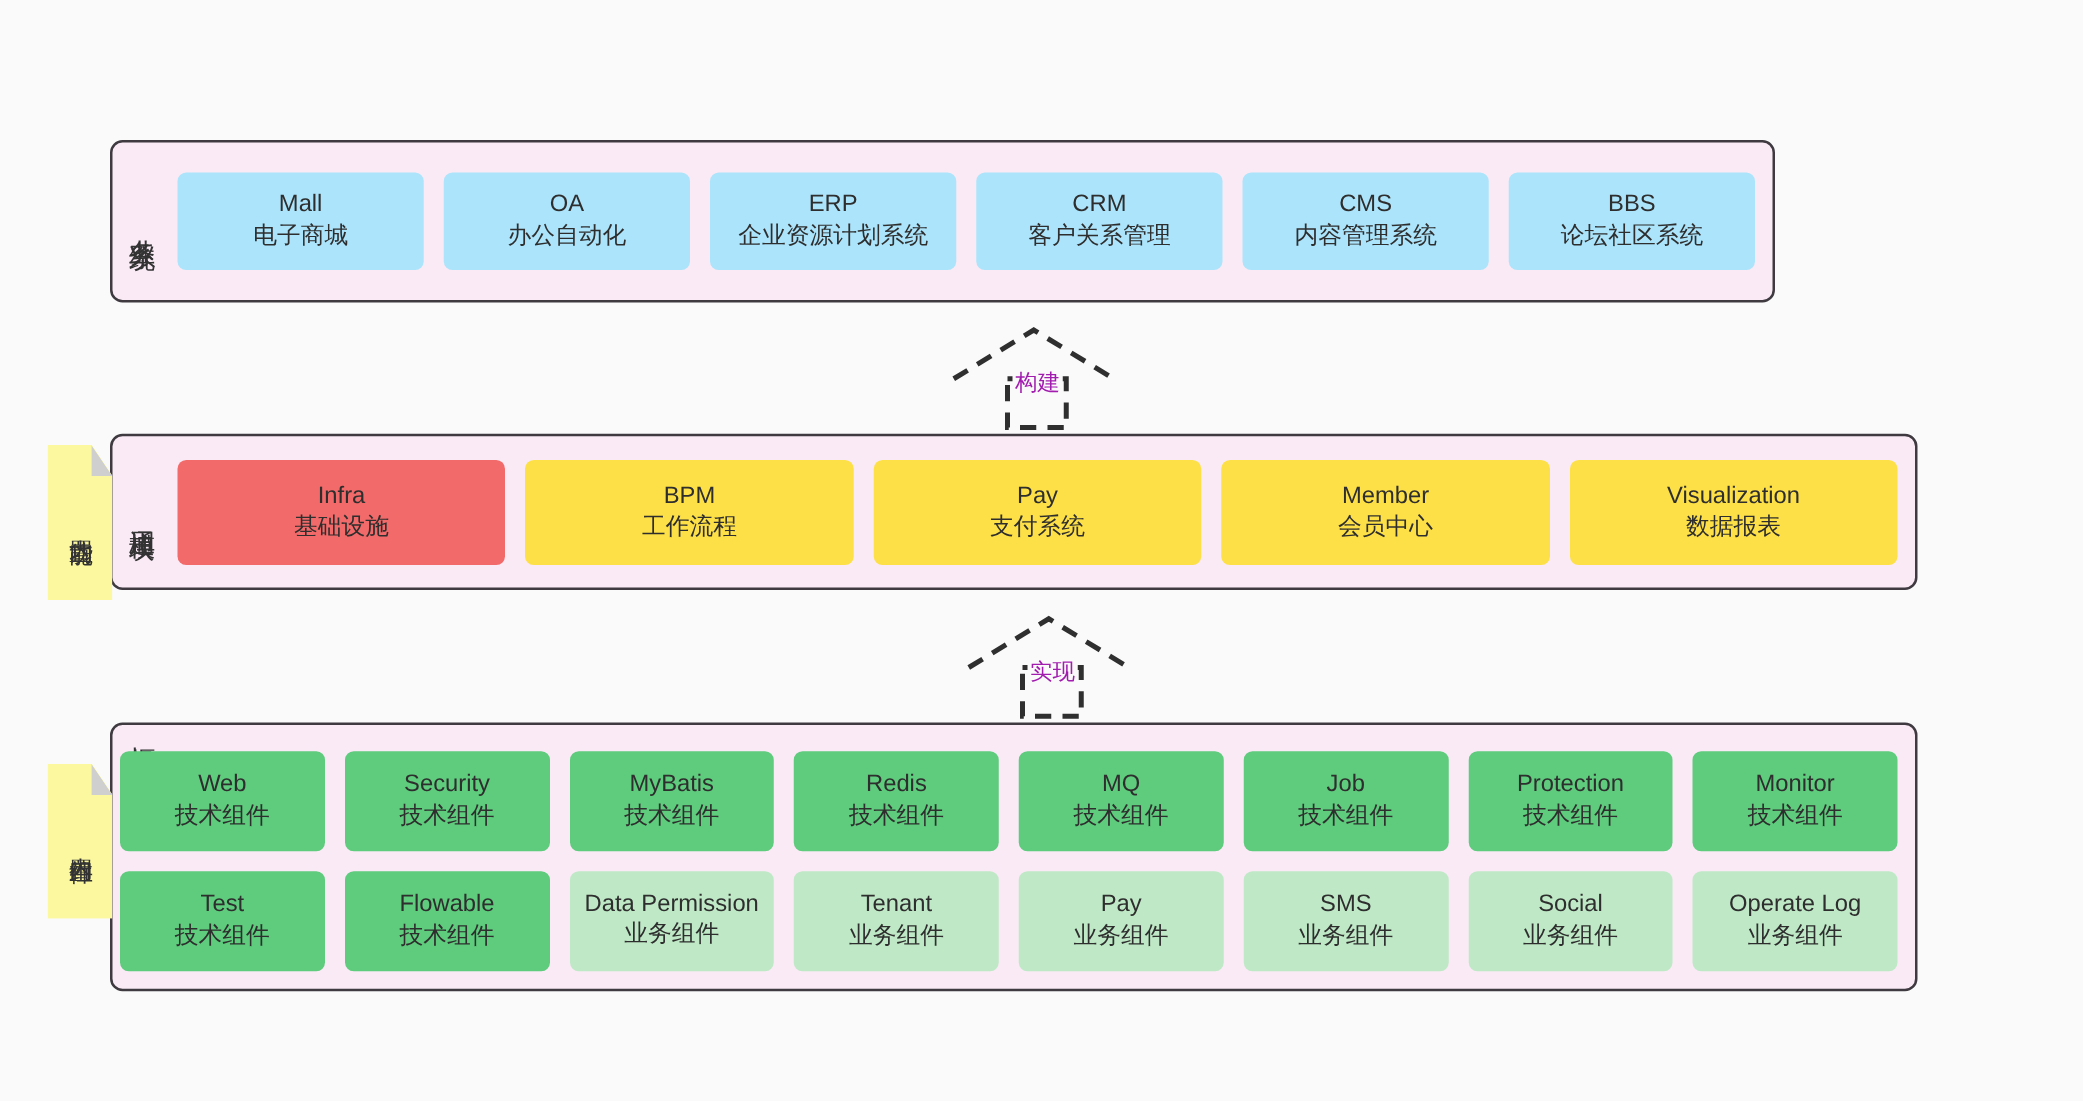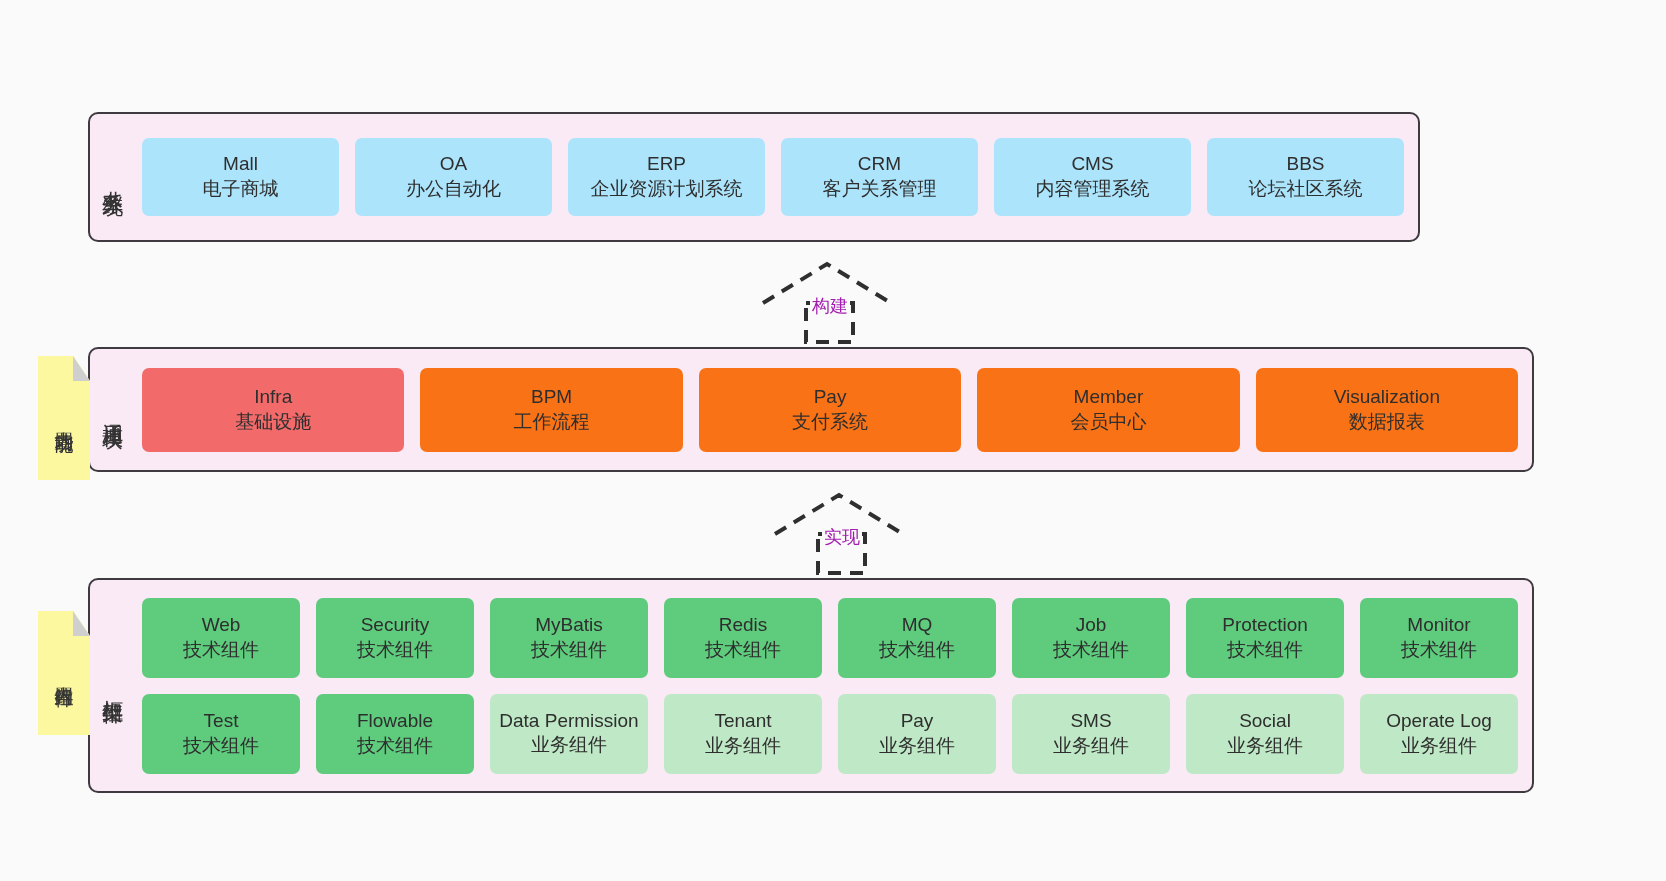--- a/index.html
+++ b/index.html
@@ -77,21 +77,21 @@
   .node .en { white-space: nowrap; }
   .node .cn { white-space: nowrap; }
   .node.wrap .en { white-space: normal; line-height: 1.20; }
 
   .h-biz   { height: 78px; }
   .h-mod   { height: 84px; }
   .h-comp  { height: 80px; }
 
   .c-blue       { background: #ace4fb; }
   .c-red        { background: #f26a6a; }
-  .c-pink       { background: #f97316; }
+  .c-pink       { background: #fde047; }
   .c-green      { background: #5ecb7d; }
   .c-lightgreen { background: #bfe9c6; }
 
   
   .sticky {
     position: absolute;
     background: #fbf8a0;
     width: 52px;
     box-sizing: border-box;
     display: flex;
@@ -218,21 +218,21 @@
       <path d="M 46 45 L 93 45 L 93 84 L 46 84 Z" fill="none" stroke="#2f2f2f" stroke-width="4" stroke-dasharray="13 9"></path>
     </svg>
     <span class="arrow-label" style="top:36px; left:70px;">实现</span>
   </div>
 
   <div class="sticky" id="sticky-framework-components" style="left:38px; top:611px; height:124px;">
     <span class="fold"></span>
     <span>内置组件</span>
   </div>
 
-  <div class="layer" id="layer-framework-components" style="left:88px; top:578px; width:1446px; height:215px;">
+  <div class="layer" id="layer-framework-components" style="left:88px; top:578px; width:1446px; height:215px;flex-direction:column;">
     <div class="layer-title">框架组件</div>
     <div class="layer-body">
 
       <div class="row">
         <div class="node h-comp c-green">
           <span class="en">Web</span>
           <span class="cn">技术组件</span>
         </div>
         <div class="node h-comp c-green">
           <span class="en">Security</span>

